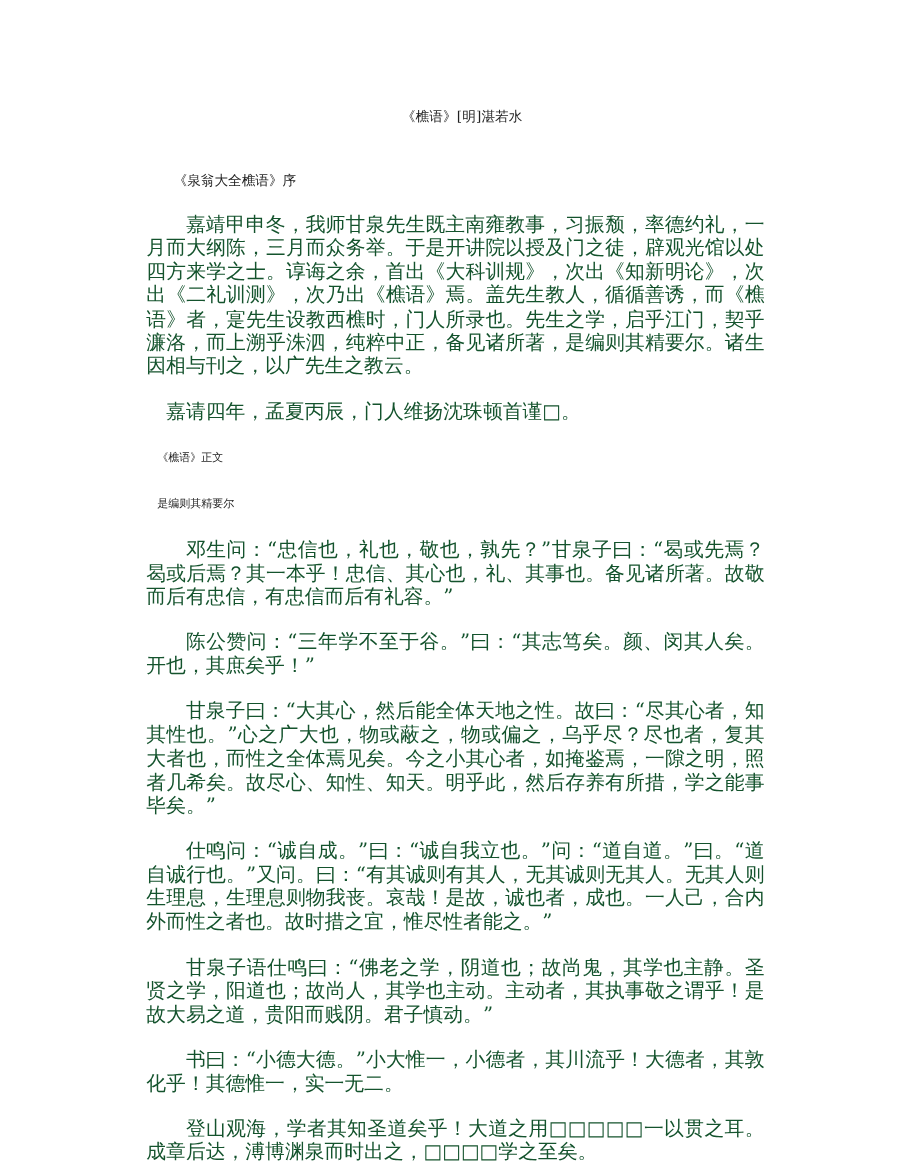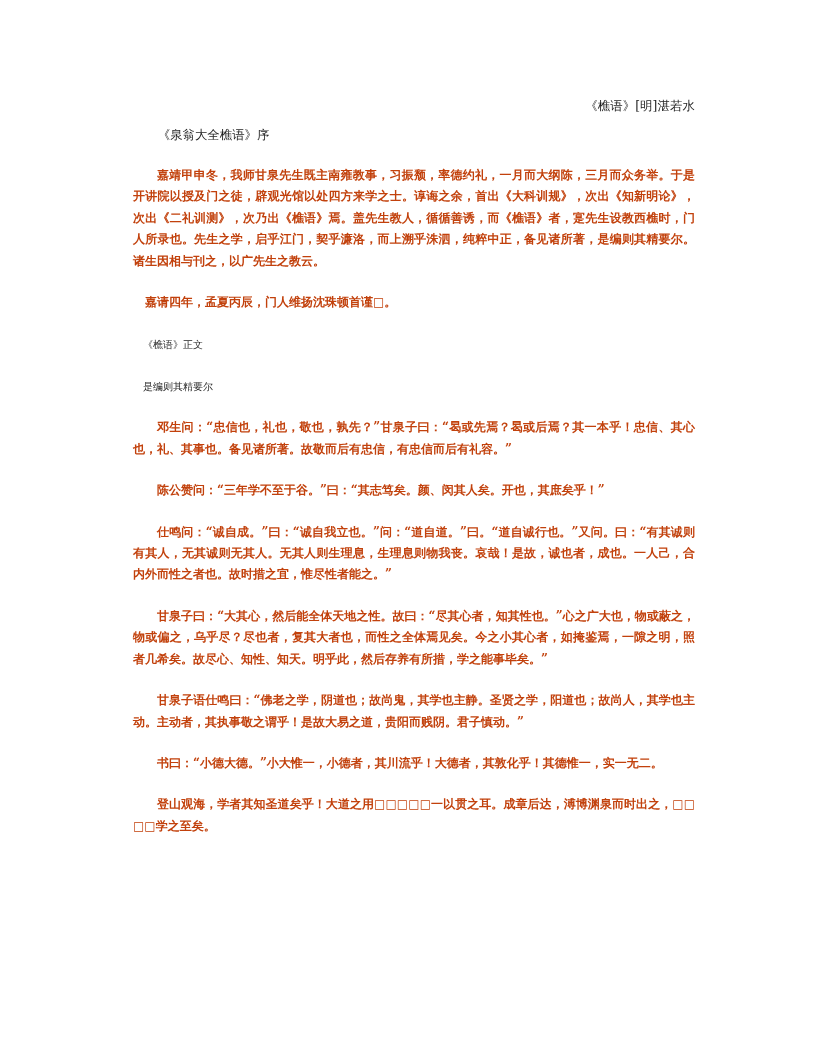--- a/index.html
+++ b/index.html
@@ -21,47 +21,46 @@
   }
   .content {
     position: absolute;
     left: 133px;
     top: 96px;
     width: 562px;
   }
   .doc-line {
     font-size: 12.4px;
     line-height: 20px;
-    text-align: right;
+    text-align: center;
     letter-spacing: 0.1px;
     color: #1f1f1f;
   }
   .heading-block {
     margin: 0 0 0 0;
   }
   .heading-block .doc-line:first-child {
     text-indent: 1em;
   }
   .section-title {
     font-size: 12.4px;
     line-height: 20px;
-    margin-top: 9px;
+    margin-top: 38px;
     text-indent: 2em;
     color: #1f1f1f;
   }
   .para {
-    font-size: 12px;
+    font-size: 18px;
     line-height: 21.4px;
     margin-top: 20px;
     text-indent: 2em;
     text-align: justify;
     text-justify: inter-character;
-    color: #c2410c;
+    color: #14532d;
     word-break: break-all;
-    font-weight: bold;
   }
   .para.noindent {
     text-indent: 1em;
   }
   .label-line {
     font-size: 10px;
     line-height: 20px;
     margin-top: 22px;
     text-indent: 1em;
     color: #1f1f1f;
@@ -82,20 +81,20 @@
     <div class="para">嘉靖甲申冬，我师甘泉先生既主南雍教事，习振颓，率德约礼，一月而大纲陈，三月而众务举。于是开讲院以授及门之徒，辟观光馆以处四方来学之士。谆诲之余，首出《大科训规》，次出《知新明论》，次出《二礼训测》，次乃出《樵语》焉。盖先生教人，循循善诱，而《樵语》者，寔先生设教西樵时，门人所录也。先生之学，启乎江门，契乎濂洛，而上溯乎洙泗，纯粹中正，备见诸所著，是编则其精要尔。诸生因相与刊之，以广先生之教云。</div>
 
     <div class="para noindent">嘉请四年，孟夏丙辰，门人维扬沈珠顿首谨□。</div>
 
     <div class="label-line">《樵语》正文</div>
 
     <div class="label-line">是编则其精要尔</div>
 
     <div class="para">邓生问：“忠信也，礼也，敬也，孰先？”甘泉子曰：“曷或先焉？曷或后焉？其一本乎！忠信、其心也，礼、其事也。备见诸所著。故敬而后有忠信，有忠信而后有礼容。”</div>
     <div class="para">陈公赞问：“三年学不至于谷。”曰：“其志笃矣。颜、闵其人矣。开也，其庶矣乎！”</div>
+    <div class="para">甘泉子曰：“大其心，然后能全体天地之性。故曰：“尽其心者，知其性也。”心之广大也，物或蔽之，物或偏之，乌乎尽？尽也者，复其大者也，而性之全体焉见矣。今之小其心者，如掩鉴焉，一隙之明，照者几希矣。故尽心、知性、知天。明乎此，然后存养有所措，学之能事毕矣。”</div>
     <div class="para">仕鸣问：“诚自成。”曰：“诚自我立也。”问：“道自道。”曰。“道自诚行也。”又问。曰：“有其诚则有其人，无其诚则无其人。无其人则生理息，生理息则物我丧。哀哉！是故，诚也者，成也。一人己，合内外而性之者也。故时措之宜，惟尽性者能之。”</div>
-    <div class="para">甘泉子曰：“大其心，然后能全体天地之性。故曰：“尽其心者，知其性也。”心之广大也，物或蔽之，物或偏之，乌乎尽？尽也者，复其大者也，而性之全体焉见矣。今之小其心者，如掩鉴焉，一隙之明，照者几希矣。故尽心、知性、知天。明乎此，然后存养有所措，学之能事毕矣。”</div>
     <div class="para">甘泉子语仕鸣曰：“佛老之学，阴道也；故尚鬼，其学也主静。圣贤之学，阳道也；故尚人，其学也主动。主动者，其执事敬之谓乎！是故大易之道，贵阳而贱阴。君子慎动。”</div>
     <div class="para">书曰：“小德大德。”小大惟一，小德者，其川流乎！大德者，其敦化乎！其德惟一，实一无二。</div>
     <div class="para">登山观海，学者其知圣道矣乎！大道之用□□□□□一以贯之耳。成章后达，溥博渊泉而时出之，□□□□学之至矣。</div>
 
   </div>
 </div>
 
 </body></html>

